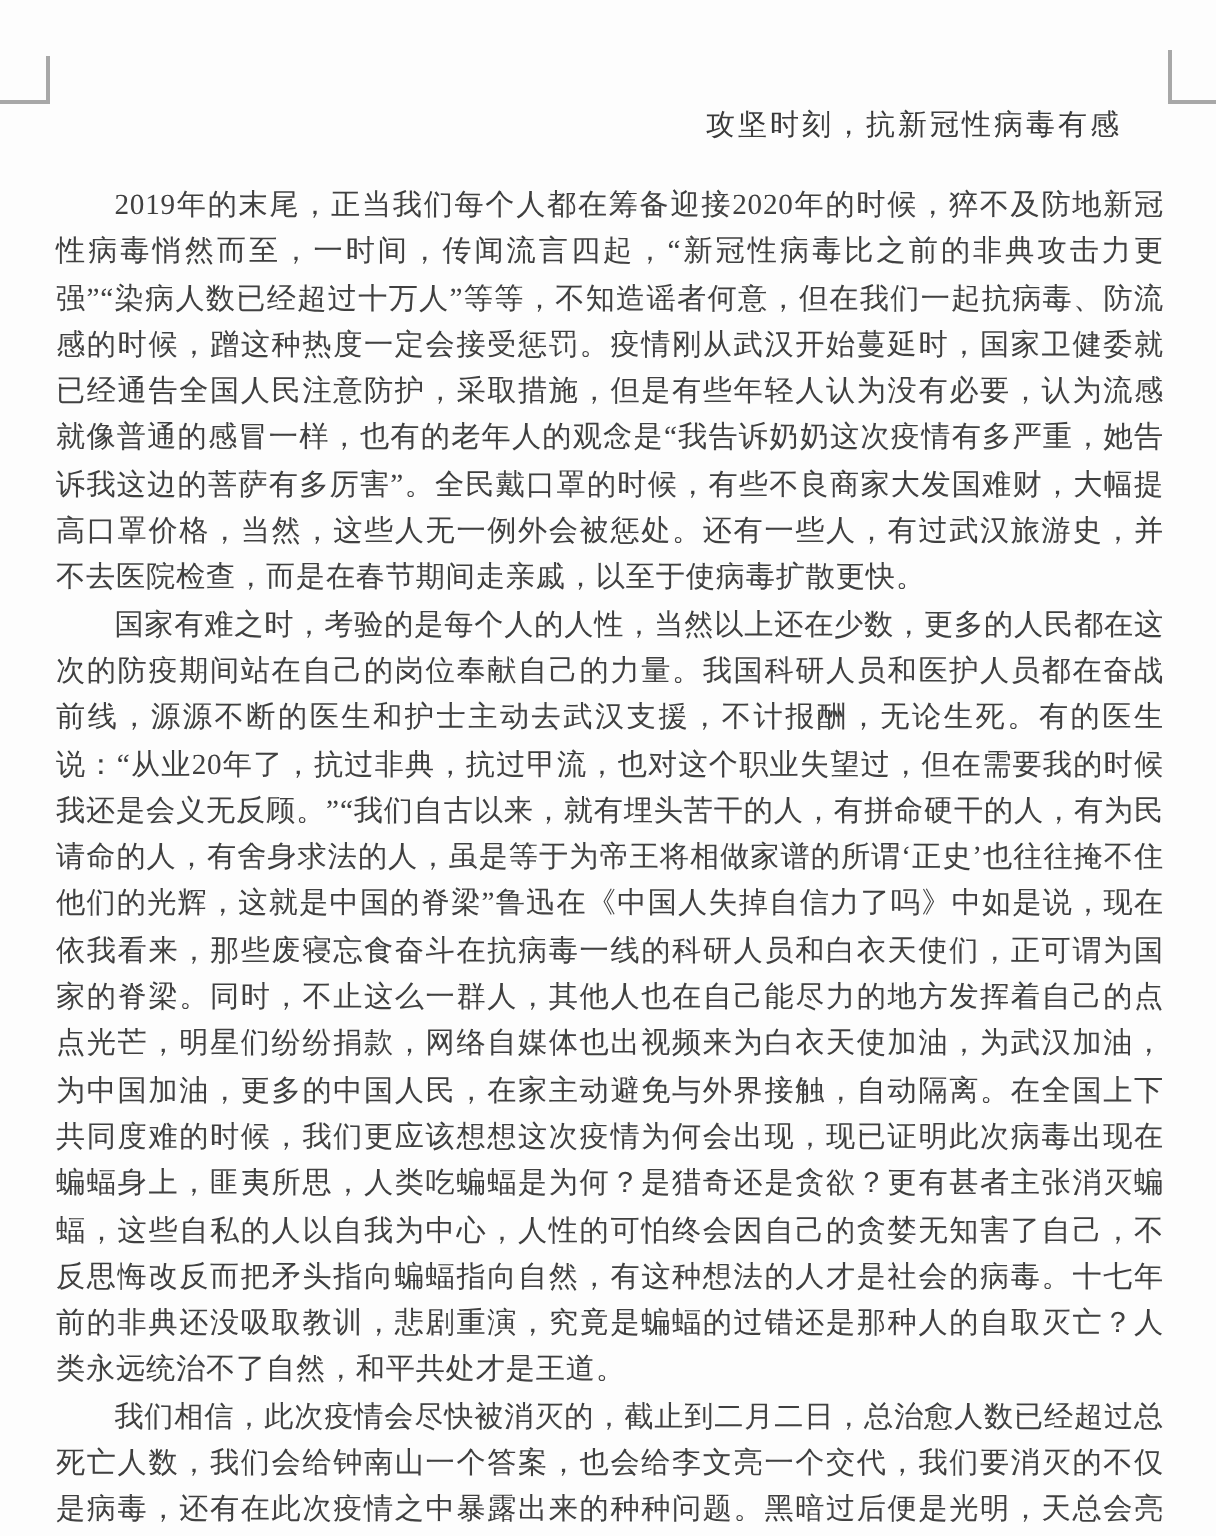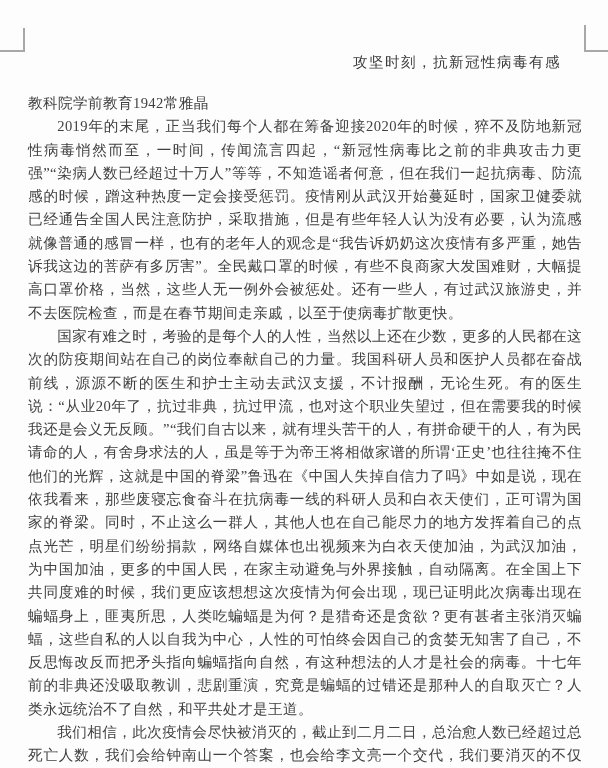--- a/index.html
+++ b/index.html
@@ -72,18 +72,17 @@
 </head>
 <body>
 
 <div class="page">
   <div class="crop crop-tl"></div>
   <div class="crop crop-tr"></div>
 
   <div class="title">攻坚时刻，抗新冠性病毒有感</div>
 
   <div class="content">
-    <p class="byline">教科院学前教育1942常雅晶</p>
     <p class="para">2019年的末尾，正当我们每个人都在筹备迎接2020年的时候，猝不及防地新冠性病毒悄然而至，一时间，传闻流言四起，“新冠性病毒比之前的非典攻击力更强”“染病人数已经超过十万人”等等，不知造谣者何意，但在我们一起抗病毒、防流感的时候，蹭这种热度一定会接受惩罚。疫情刚从武汉开始蔓延时，国家卫健委就已经通告全国人民注意防护，采取措施，但是有些年轻人认为没有必要，认为流感就像普通的感冒一样，也有的老年人的观念是“我告诉奶奶这次疫情有多严重，她告诉我这边的菩萨有多厉害”。全民戴口罩的时候，有些不良商家大发国难财，大幅提高口罩价格，当然，这些人无一例外会被惩处。还有一些人，有过武汉旅游史，并不去医院检查，而是在春节期间走亲戚，以至于使病毒扩散更快。</p>
     <p class="para">国家有难之时，考验的是每个人的人性，当然以上还在少数，更多的人民都在这次的防疫期间站在自己的岗位奉献自己的力量。我国科研人员和医护人员都在奋战前线，源源不断的医生和护士主动去武汉支援，不计报酬，无论生死。有的医生说：“从业20年了，抗过非典，抗过甲流，也对这个职业失望过，但在需要我的时候我还是会义无反顾。”“我们自古以来，就有埋头苦干的人，有拼命硬干的人，有为民请命的人，有舍身求法的人，虽是等于为帝王将相做家谱的所谓‘正史’也往往掩不住他们的光辉，这就是中国的脊梁”鲁迅在《中国人失掉自信力了吗》中如是说，现在依我看来，那些废寝忘食奋斗在抗病毒一线的科研人员和白衣天使们，正可谓为国家的脊梁。同时，不止这么一群人，其他人也在自己能尽力的地方发挥着自己的点点光芒，明星们纷纷捐款，网络自媒体也出视频来为白衣天使加油，为武汉加油，为中国加油，更多的中国人民，在家主动避免与外界接触，自动隔离。在全国上下共同度难的时候，我们更应该想想这次疫情为何会出现，现已证明此次病毒出现在蝙蝠身上，匪夷所思，人类吃蝙蝠是为何？是猎奇还是贪欲？更有甚者主张消灭蝙蝠，这些自私的人以自我为中心，人性的可怕终会因自己的贪婪无知害了自己，不反思悔改反而把矛头指向蝙蝠指向自然，有这种想法的人才是社会的病毒。十七年前的非典还没吸取教训，悲剧重演，究竟是蝙蝠的过错还是那种人的自取灭亡？人类永远统治不了自然，和平共处才是王道。</p>
     <p class="para">我们相信，此次疫情会尽快被消灭的，截止到二月二日，总治愈人数已经超过总死亡人数，我们会给钟南山一个答案，也会给李文亮一个交代，我们要消灭的不仅是病毒，还有在此次疫情之中暴露出来的种种问题。黑暗过后便是光明，天总会亮的。</p>
   </div>
 </div>
 
 </body></html>

